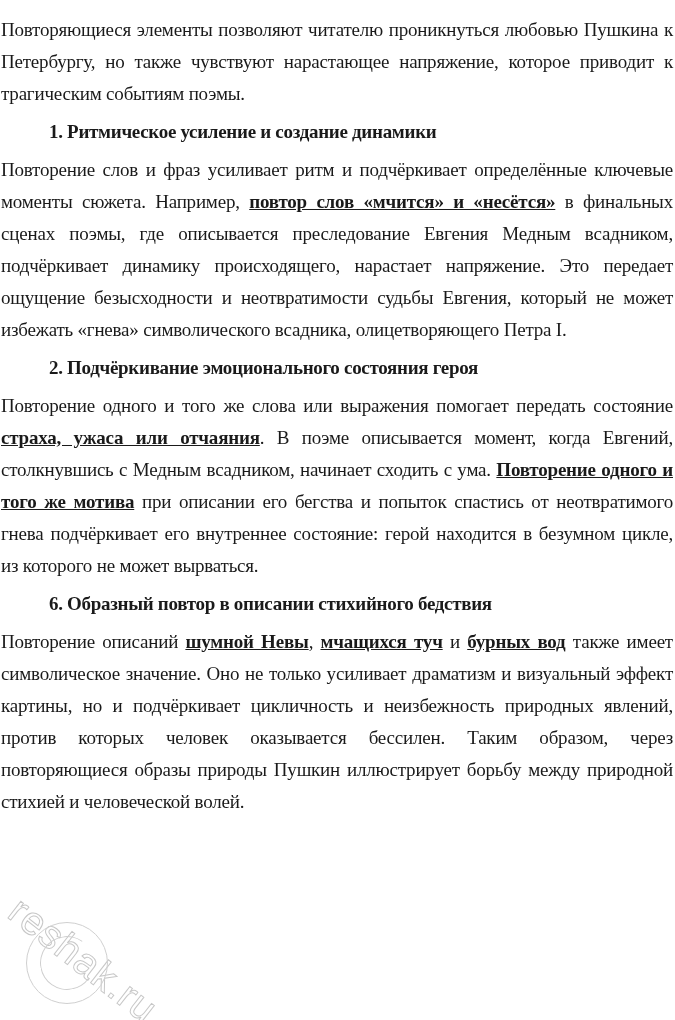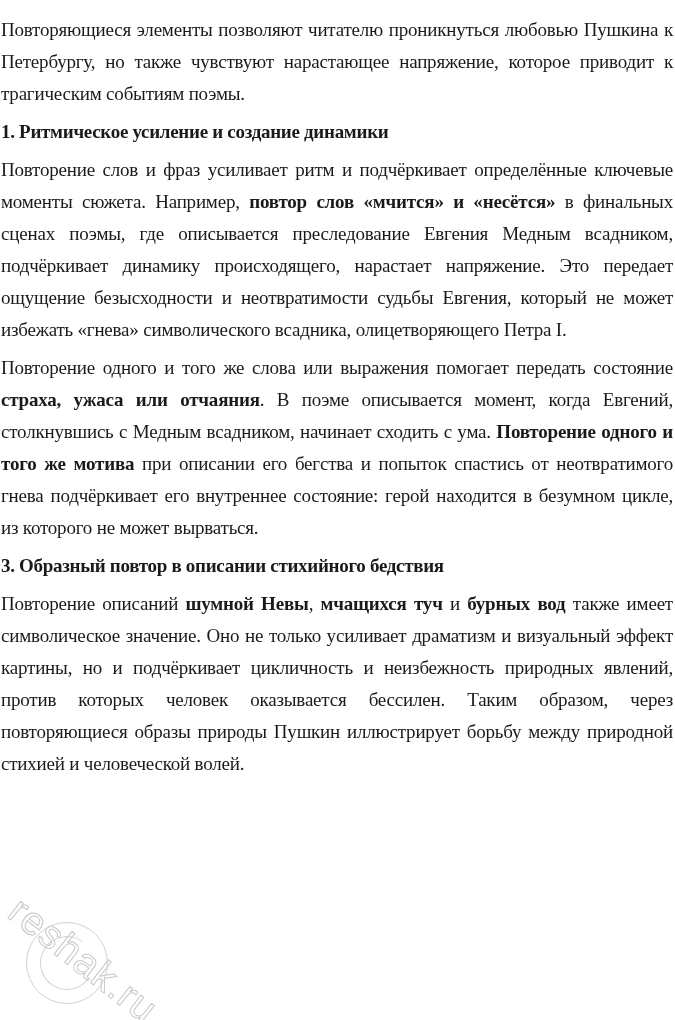--- a/index.html
+++ b/index.html
@@ -29,23 +29,25 @@
       text-align: justify;
       text-align-last: left;
     }
     .doc h2 {
       margin: 0 0 6px 0;
       font-size: 19px;
       line-height: 32px;
       font-weight: bold;
       color: #1a1a1a;
       letter-spacing: -0.3px;
+      padding-left: 48px;
     }
     .doc b {
       font-weight: bold;
+      text-decoration: underline;
     }
     .p-first { margin-top: -2px !important; }
     .watermark {
       position: absolute;
       left: 10px;
       top: 860px;
       width: 150px;
       height: 150px;
       pointer-events: none;
       opacity: 0.55;
@@ -88,23 +90,24 @@
 </head>
 <body>
 
 <div class="doc">
   <p class="p-first">Повторяющиеся элементы позволяют читателю проникнуться любовью Пушкина к Петербургу, но также чувствуют нарастающее напряжение, которое приводит к трагическим событиям поэмы.</p>
 
 
   <h2>1. Ритмическое усиление и создание динамики</h2>
   <p><span>Повторение слов и фраз усиливает ритм и подчёркивает определённые ключевые моменты сюжета. Например, </span><b>повтор слов «мчится» и «несётся»</b><span> в финальных сценах поэмы, где описывается преследование Евгения Медным всадником, подчёркивает динамику происходящего, нарастает напряжение. Это передает ощущение безысходности и неотвратимости судьбы Евгения, который не может избежать «гнева» символического всадника, олицетворяющего Петра I.</span></p>
 
+  <h2>2. Подчёркивание эмоционального состояния героя</h2>
   <p><span>Повторение одного и того же слова или выражения помогает передать состояние </span><b>страха, ужаса или отчаяния</b><span>. В поэме описывается момент, когда Евгений, столкнувшись с Медным всадником, начинает сходить с ума. </span><b>Повторение одного и того же мотива</b><span> при описании его бегства и попыток спастись от неотвратимого гнева подчёркивает его внутреннее состояние: герой находится в безумном цикле, из которого не может вырваться.</span></p>
 
-  <h2>3. Образный повтор в описании стихийного бедствия</h2>
+  <h2>6. Образный повтор в описании стихийного бедствия</h2>
   <p><span>Повторение описаний </span><b>шумной Невы</b><span>, </span><b>мчащихся туч</b><span> и </span><b>бурных вод</b><span> также имеет символическое значение. Оно не только усиливает драматизм и визуальный эффект картины, но и подчёркивает цикличность и неизбежность природных явлений, против которых человек оказывается бессилен. Таким образом, через повторяющиеся образы природы Пушкин иллюстрирует борьбу между природной стихией и человеческой волей.</span></p>
 </div>
 
 <div class="watermark">
   <div class="wm-text">reshak.ru</div>
   <div class="wm-copy"></div>
   <div class="wm-copy-c"></div>
 </div>
 
 </body></html>

